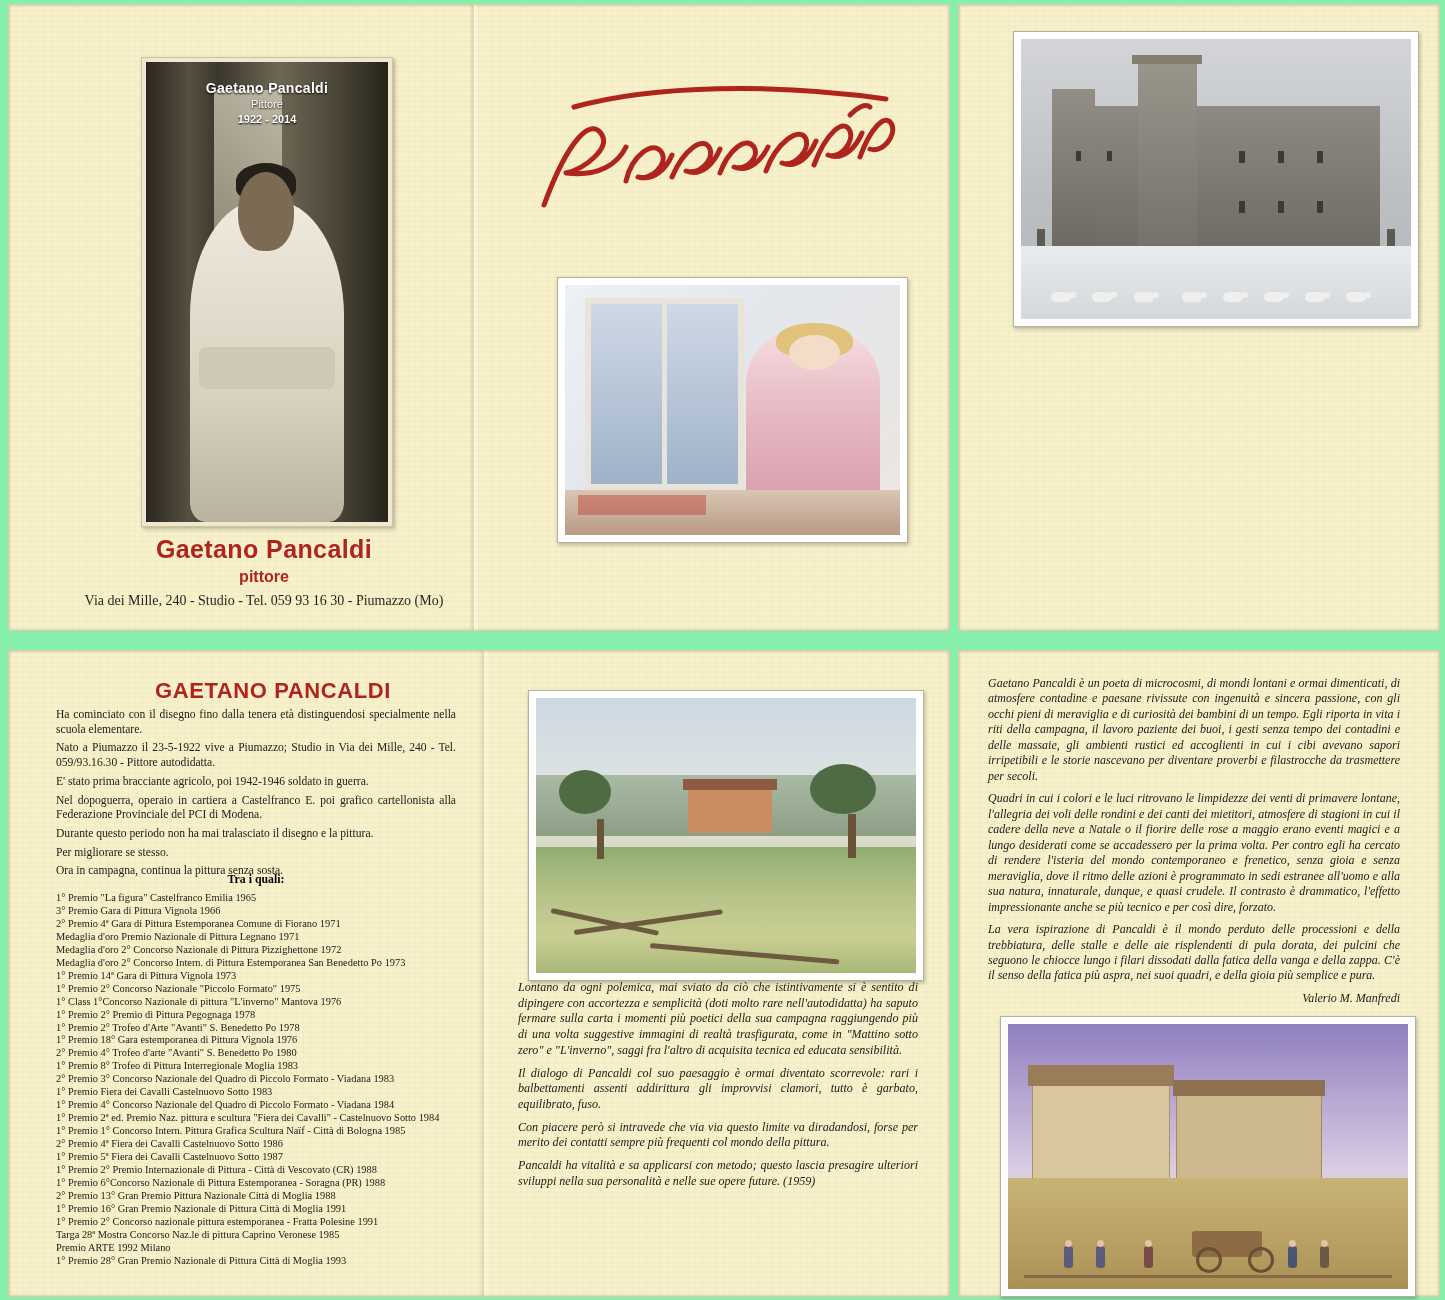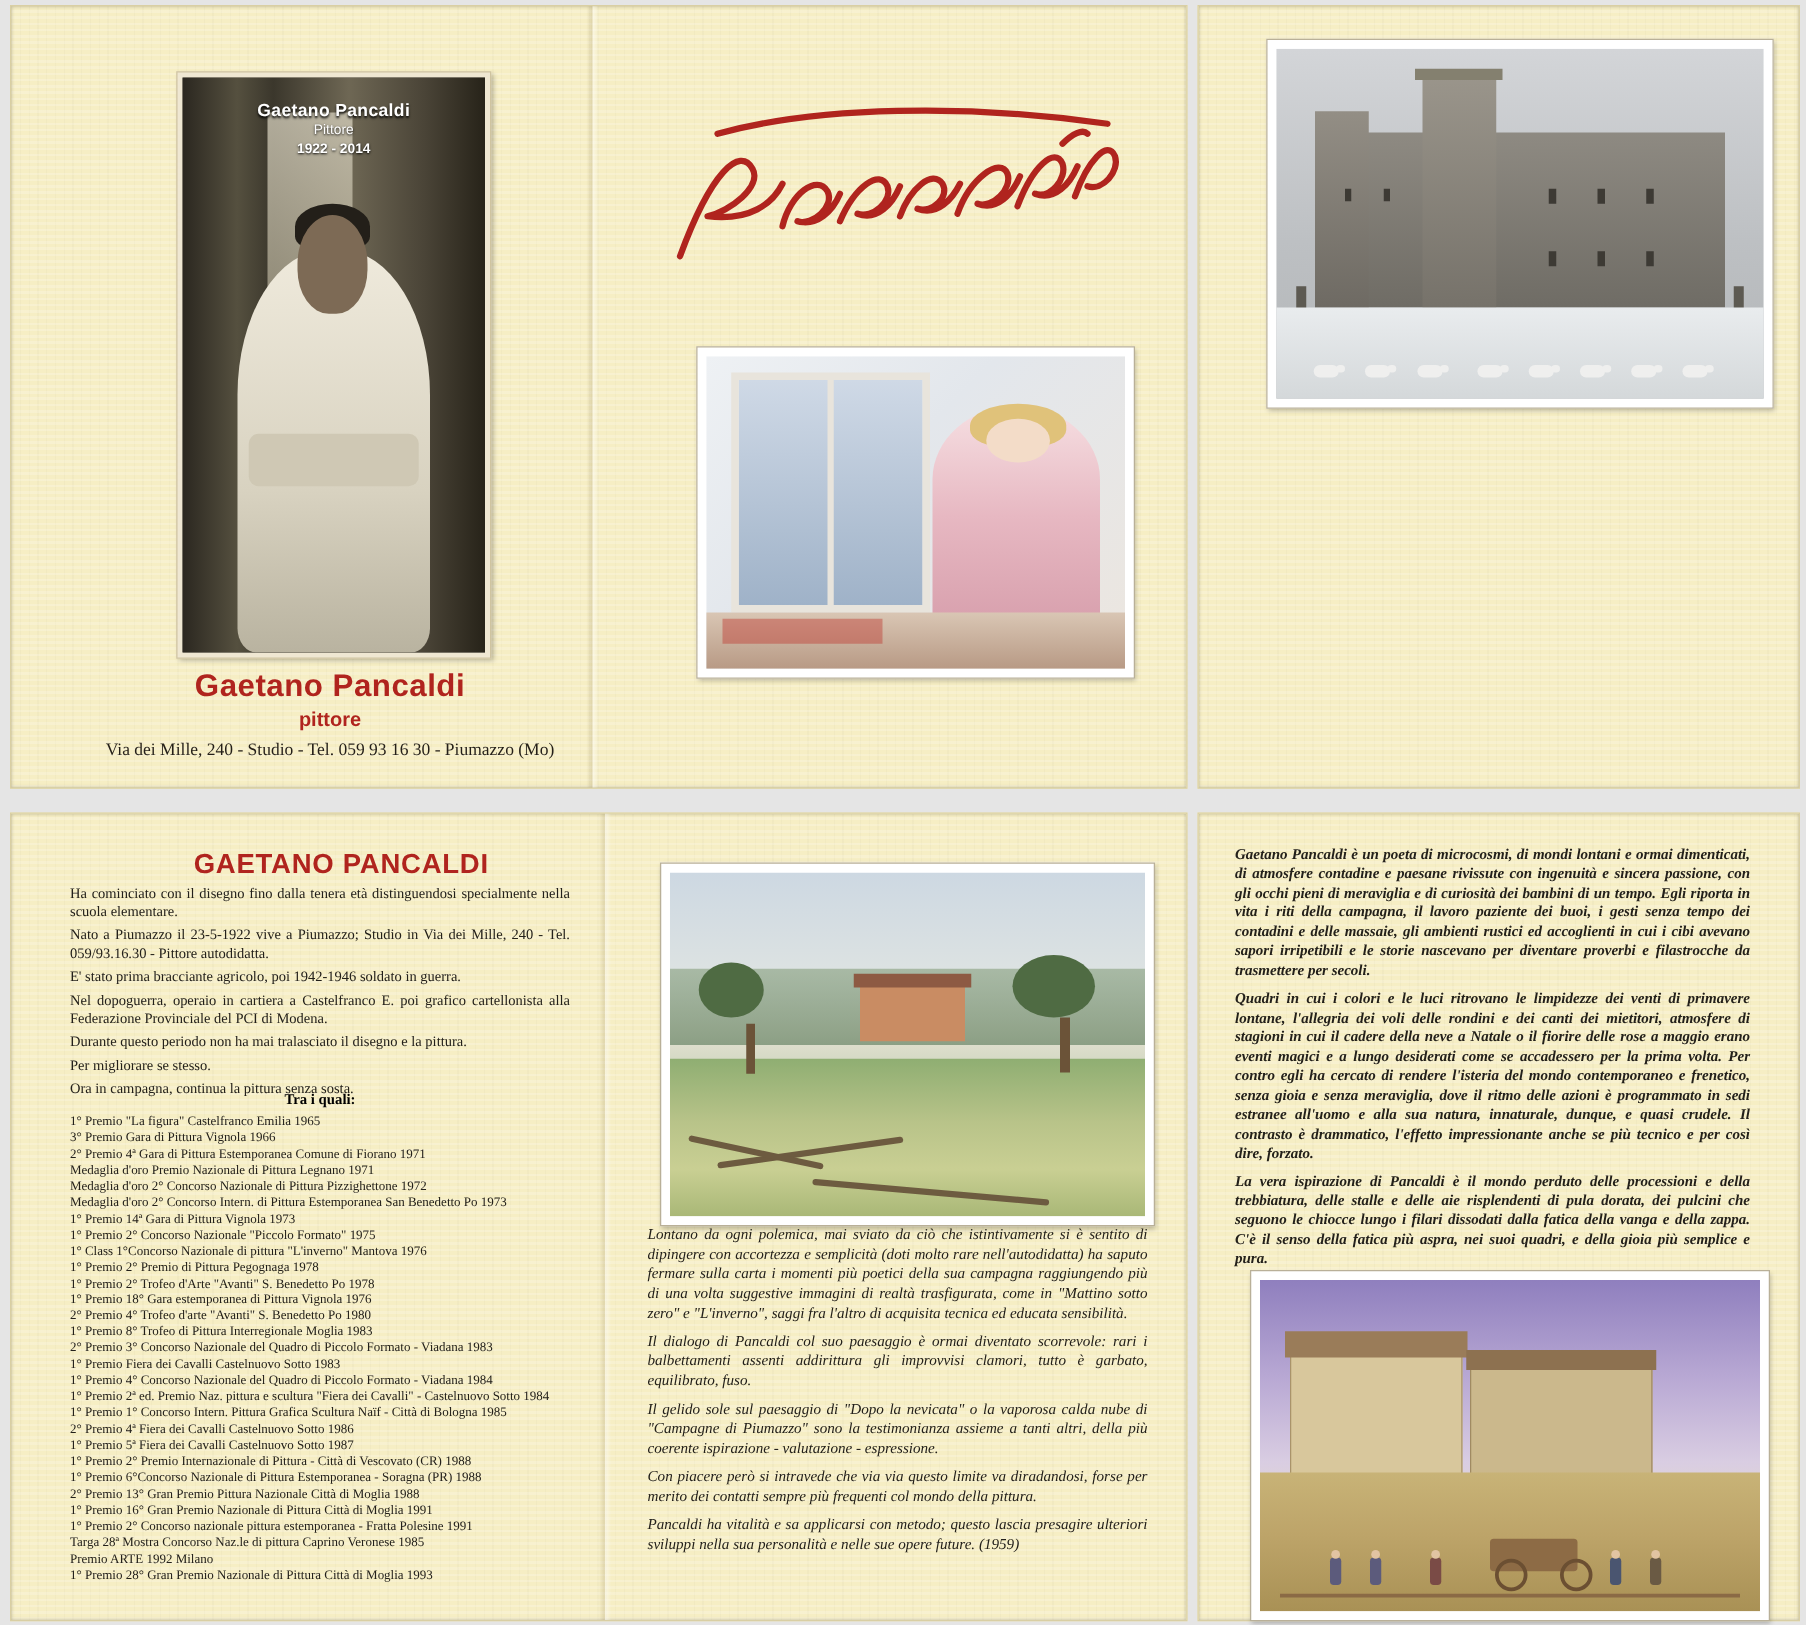--- a/index.html
+++ b/index.html
@@ -1,17 +1,17 @@
 <!DOCTYPE html>
 <html><head>
 <meta charset="utf-8">
 <style>
   html,body{margin:0;padding:0;background:#ffffff;}
   body{width:1445px;height:1300px;font-family:"Liberation Serif",serif;overflow:hidden;}
-  .page{position:relative;width:1445px;height:1300px;background:#e5e5e5;}
+  .page{position:relative;width:1445px;height:1300px;background:#86efac;}
 
   
   .panel{position:absolute;background:#f6eec4;border:1px solid #d9cfa3;
          box-shadow:0 0 3px rgba(0,0,0,.25) inset;}
   .paper-tex{background-image:
       repeating-linear-gradient(0deg,rgba(255,255,255,.20) 0 2px,rgba(0,0,0,0) 2px 5px),
       repeating-linear-gradient(90deg,rgba(0,0,0,.02) 0 1px,rgba(0,0,0,0) 1px 7px);}
 
   .p-left-top{left:8px;top:4px;width:940px;height:625px;}
   .p-right-top{left:958px;top:4px;width:480px;height:625px;}
@@ -131,21 +131,21 @@
      font-family:"Liberation Sans",sans-serif;font-weight:bold;font-size:22px;color:#b0241e;letter-spacing:.6px;}
   .t-bio{left:56px;top:708px;width:400px;font-size:11.6px;line-height:1.27;text-align:justify;}
   .t-bio p{margin:0 0 4px 0;}
   .t-trai{position:absolute;left:56px;top:872px;width:400px;text-align:center;font-size:11.8px;font-weight:bold;}
   .t-prizes{left:56px;top:892px;width:420px;font-size:10.4px;line-height:1.245;}
   .t-prizes div{white-space:nowrap;}
 
   .t-fregni{left:518px;top:980px;width:400px;font-size:12.1px;line-height:1.30;}
   .t-fregni p{margin:0 0 7px 0;}
 
-  .t-manfredi{left:988px;top:676px;width:412px;font-size:12.0px;line-height:1.29;font-weight:bold;}
+  .t-manfredi{left:988px;top:676px;width:412px;font-size:12.0px;line-height:1.29;}
   .t-manfredi p{margin:0 0 7px 0;}
 </style>
 </head>
 <body>
 
 <div class="page">
 
   <div class="panel paper-tex p-left-top">
     <div class="fold" style="left:460px"></div>
 
@@ -295,21 +295,20 @@
       <div class="ld-trunk" style="left:82%;top:42%;width:8px;height:44px;"></div>
       <div class="ld-branch" style="left:10%;bottom:14%;width:150px;transform:rotate(-8deg);"></div>
       <div class="ld-branch" style="left:30%;bottom:9%;width:190px;transform:rotate(5deg);"></div>
       <div class="ld-branch" style="left:4%;bottom:22%;width:110px;transform:rotate(12deg);"></div>
     </div>
   </div>
 
   <div class="txt ital t-fregni">
     <p>Lontano da ogni polemica, mai sviato da ciò che istintivamente si è sentito di dipingere con accortezza e semplicità (doti molto rare nell'autodidatta) ha saputo fermare sulla carta i momenti più poetici della sua campagna raggiungendo più di una volta suggestive immagini di realtà trasfigurata, come in "Mattino sotto zero" e "L'inverno", saggi fra l'altro di acquisita tecnica ed educata sensibilità.</p>
     <p>Il dialogo di Pancaldi col suo paesaggio è ormai diventato scorrevole: rari i balbettamenti assenti addirittura gli improvvisi clamori, tutto è garbato, equilibrato, fuso.</p>
-    <p>Il gelido sole sul paesaggio di "Dopo la nevicata" o la vaporosa calda nube di "Campagne di Piumazzo" sono la testimonianza assieme a tanti altri, della più coerente ispirazione - valutazione - espressione.</p>
     <p>Con piacere però si intravede che via via questo limite va diradandosi, forse per merito dei contatti sempre più frequenti col mondo della pittura.</p>
     <p>Pancaldi ha vitalità e sa applicarsi con metodo; questo lascia presagire ulteriori sviluppi nella sua personalità e nelle sue opere future. (1959)</p>
 
   </div>
 
   <div class="panel paper-tex p-right-bot"></div>
 
   <div class="txt ital t-manfredi">
     <p>Gaetano Pancaldi è un poeta di microcosmi, di mondi lontani e ormai dimenticati, di atmosfere contadine e paesane rivissute con ingenuità e sincera passione, con gli occhi pieni di meraviglia e di curiosità dei bambini di un tempo. Egli riporta in vita i riti della campagna, il lavoro paziente dei buoi, i gesti senza tempo dei contadini e delle massaie, gli ambienti rustici ed accoglienti in cui i cibi avevano sapori irripetibili e le storie nascevano per diventare proverbi e filastrocche da trasmettere per secoli.</p>
     <p>Quadri in cui i colori e le luci ritrovano le limpidezze dei venti di primavere lontane, l'allegria dei voli delle rondini e dei canti dei mietitori, atmosfere di stagioni in cui il cadere della neve a Natale o il fiorire delle rose a maggio erano eventi magici e a lungo desiderati come se accadessero per la prima volta. Per contro egli ha cercato di rendere l'isteria del mondo contemporaneo e frenetico, senza gioia e senza meraviglia, dove il ritmo delle azioni è programmato in sedi estranee all'uomo e alla sua natura, innaturale, dunque, e quasi crudele. Il contrasto è drammatico, l'effetto impressionante anche se più tecnico e per così dire, forzato.</p>

